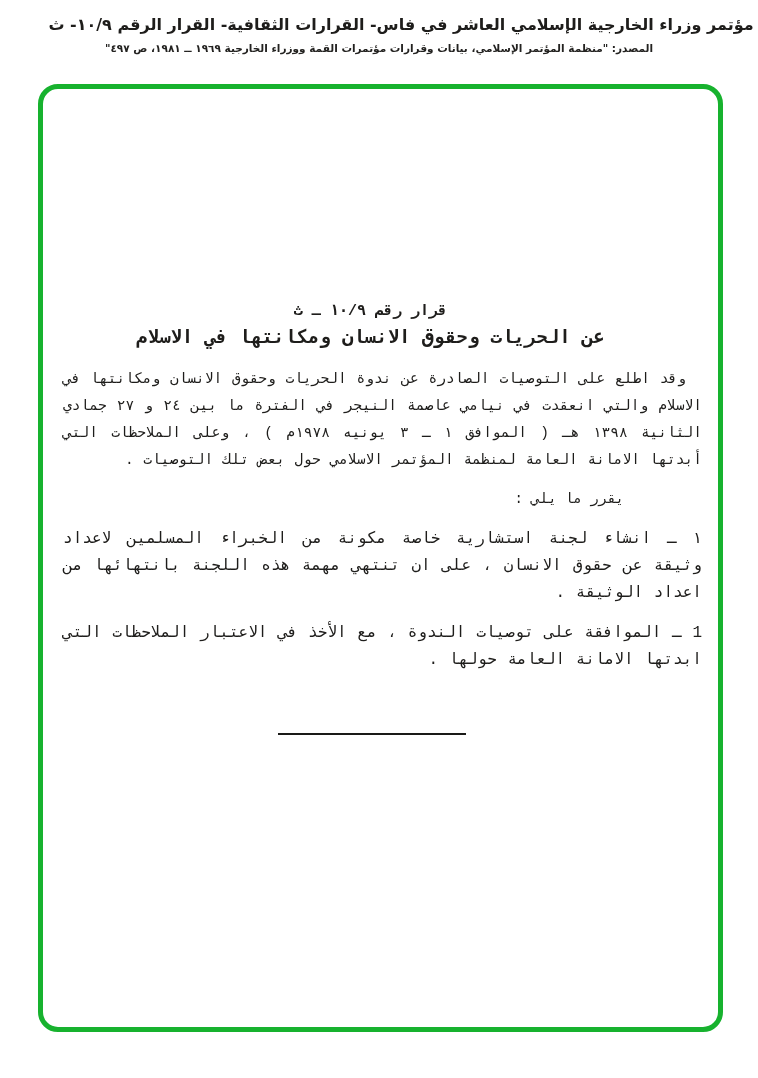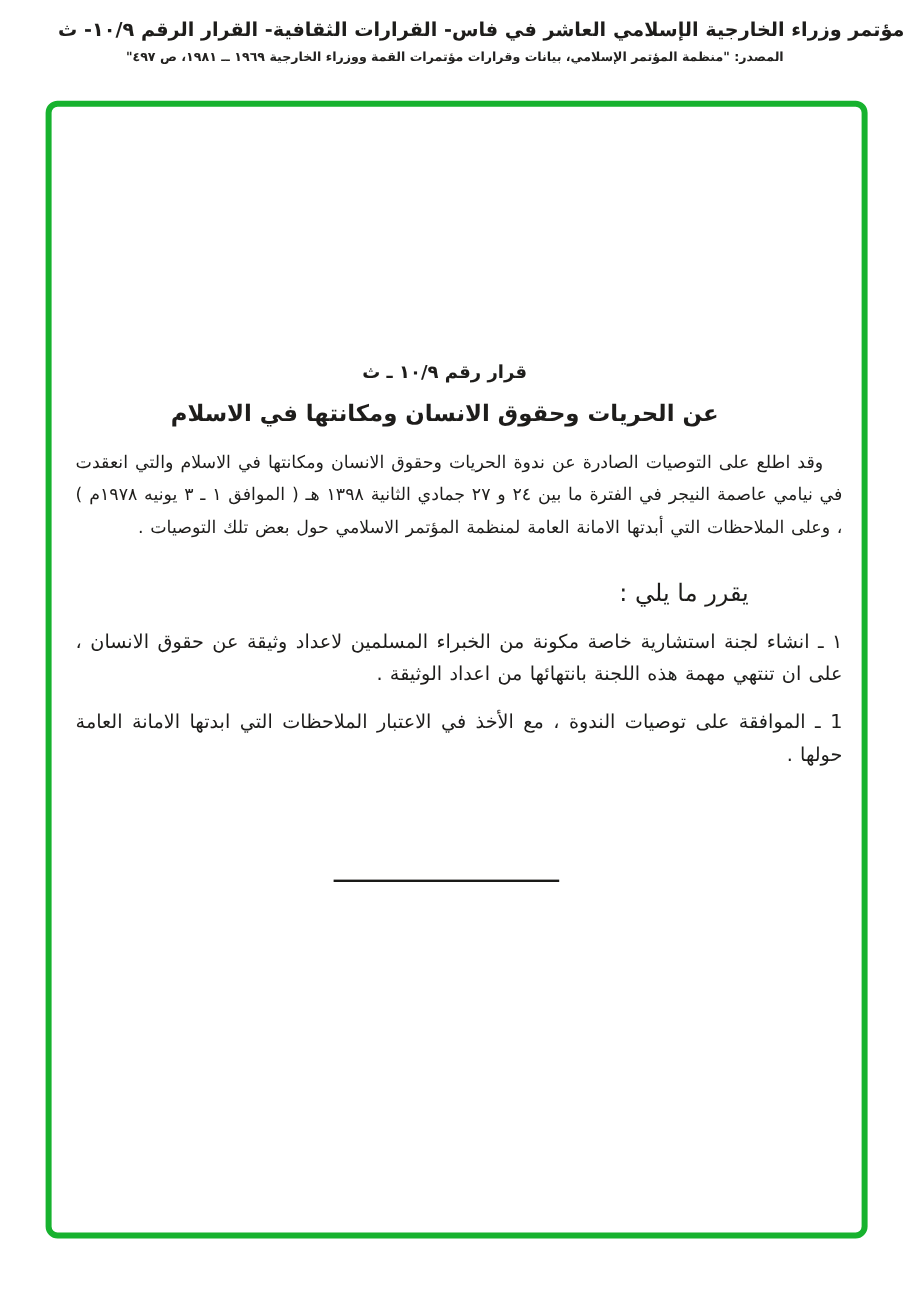--- a/index.html
+++ b/index.html
@@ -33,56 +33,57 @@
     color: #232220;
     white-space: nowrap;
   }
 
   
   .frame {
     position: absolute;
     left: 38px; top: 84px;
     width: 685px; height: 948px;
     border: 5px solid #17b22e;
-    border-radius: 10px;
+    border-radius: 20px;
     background: #ffffff;
+    font-family: Liberation Mono, monospace;
   }
   .frame-content {
     direction: rtl;
     padding: 212px 16px 0 20px;
     height: 100%;
   }
 
   .decision-number {
     text-align: center;
     font-weight: bold;
     font-size: 15px;
     transform: translateX(-12px);
   }
   .doc-title {
     text-align: center;
     font-weight: bold;
     font-size: 19px;
-    margin-top: 15px;
+    margin-top: 5px;
     transform: translateX(-12px);
   }
 
   .para {
     text-align: justify;
     font-size: 14.5px;
     line-height: 27px;
     margin-top: 17px;
     text-indent: 16px;
     word-spacing: 1px;
   }
   .resolves {
     text-align: right;
-    font-size: 20px;
+    font-size: 14px;
     line-height: 27px;
-    margin-top: 27px;
+    margin-top: 12px;
     padding-right: 78px;
   }
   .item {
     text-align: justify;
     font-size: 16px;
     line-height: 27px;
     margin-top: 13px;
     word-spacing: 1px;
   }
 

